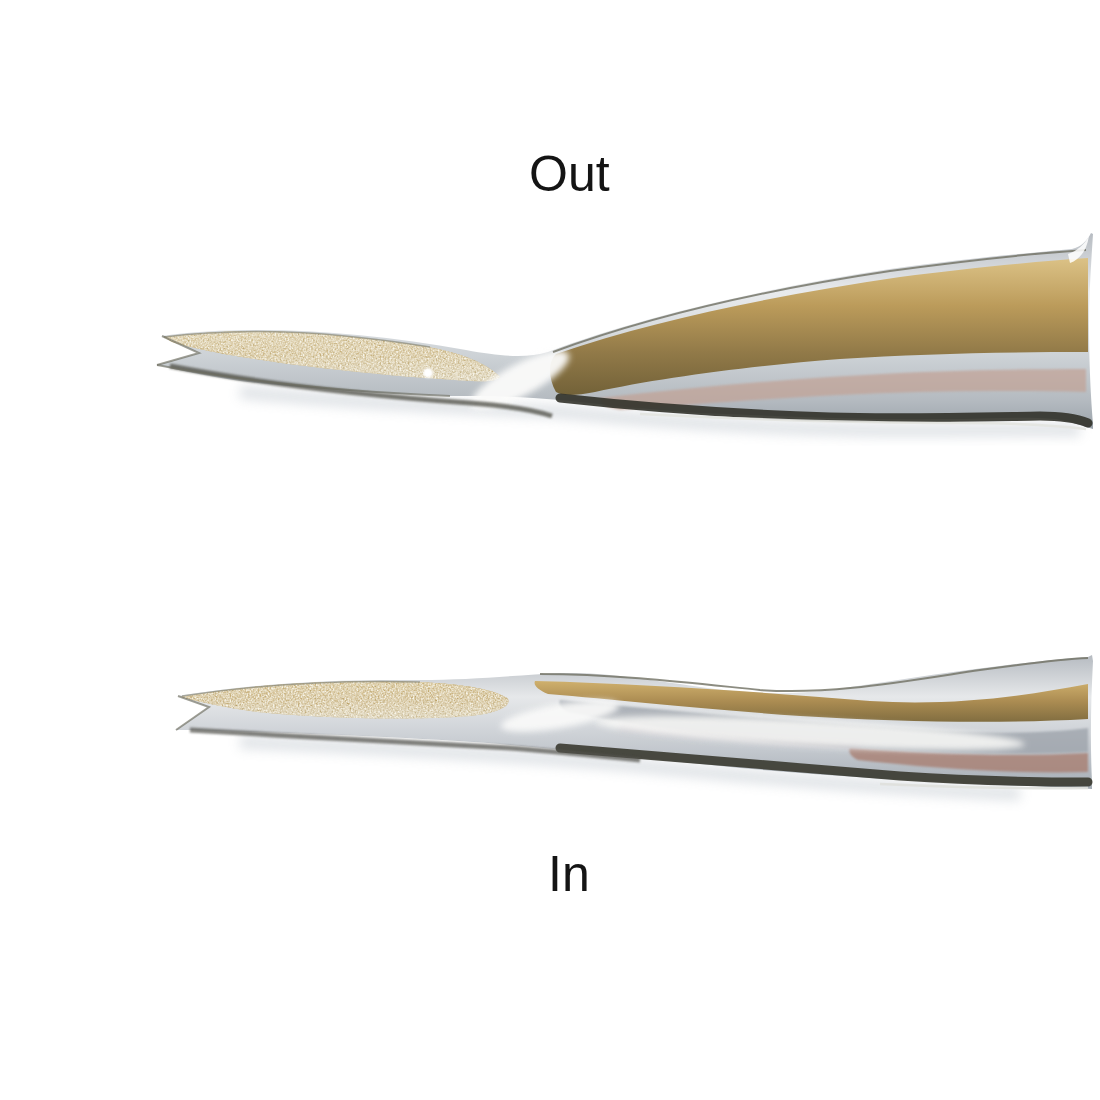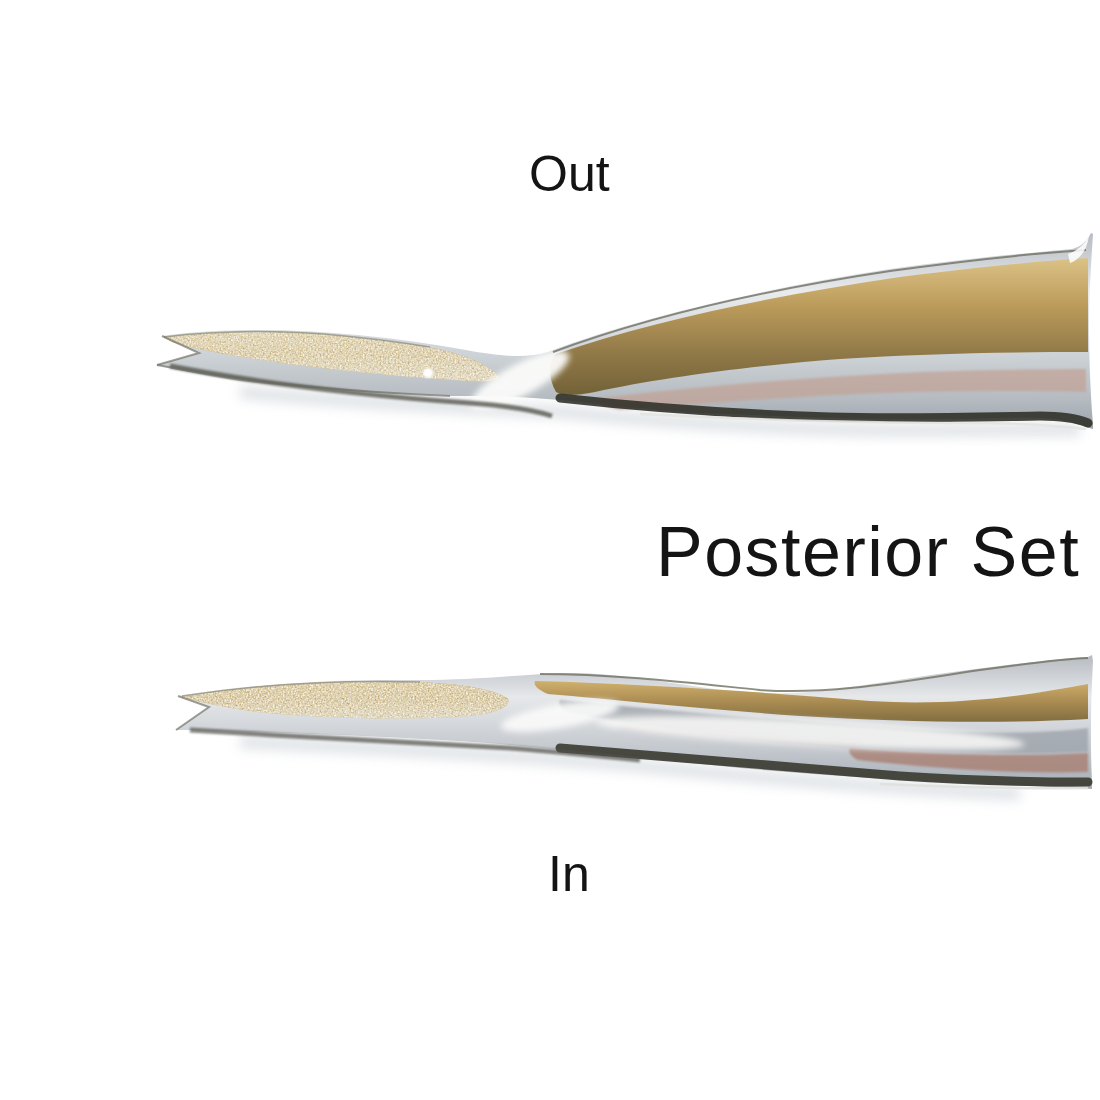--- a/index.html
+++ b/index.html
@@ -21,21 +21,20 @@
   .label-out{left:529px;top:149px;font-size:50px;}
   .label-title{left:656px;top:517px;font-size:70px;letter-spacing:1.5px;}
   .label-in{left:548px;top:849px;font-size:50px;text-align:right;}
 </style>
 </head>
 <body>
 
 <div class="canvas">
 
   <div class="label label-out">Out</div>
-  <div class="label label-title">Posterior Set</div>
   <div class="label label-in">In</div>
 
   <svg class="photo-svg" viewBox="0 0 1100 1100" xmlns="http://www.w3.org/2000/svg">
     <defs>
       <linearGradient id="baseChromeTop" gradientUnits="userSpaceOnUse" x1="0" y1="233" x2="0" y2="430">
         <stop offset="0" stop-color="#b7bcc2"></stop>
         <stop offset="0.3" stop-color="#e9ebed"></stop>
         <stop offset="0.62" stop-color="#cdd2d6"></stop>
         <stop offset="0.85" stop-color="#b4bac0"></stop>
         <stop offset="1" stop-color="#9aa2aa"></stop>

